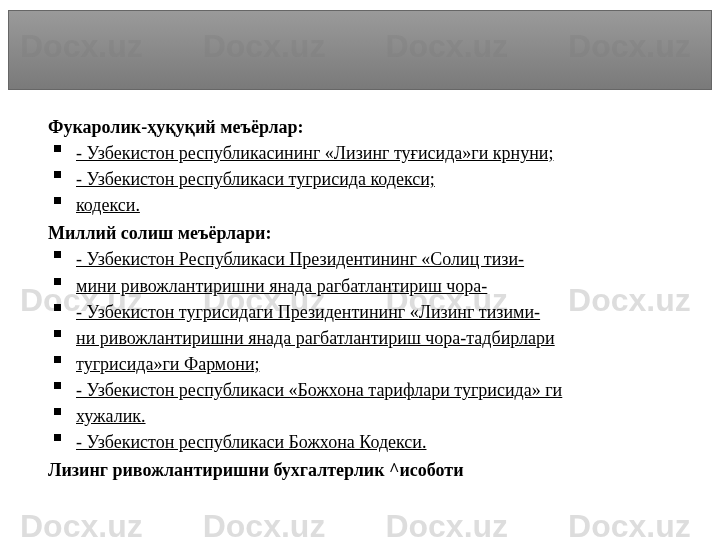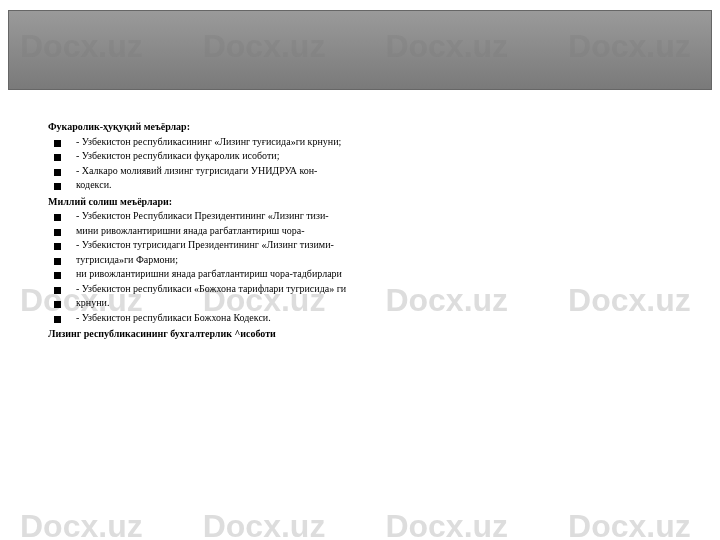--- a/index.html
+++ b/index.html
@@ -34,39 +34,40 @@
       top: 10px;
       left: 8px;
       right: 8px;
       height: 80px;
       background: linear-gradient(to bottom, #9a9a9a 0%, #8a8a8a 50%, #7a7a7a 100%);
       border: 1px solid #666;
       z-index: 0;
     }
     .content {
       position: absolute;
-      top: 118px;
+      top: 112px;
       left: 48px;
       right: 20px;
       z-index: 2;
-      font-size: 10px;
+      font-size: 18px;
       line-height: 1.45;
       color: #000;
     }
     .heading {
       font-weight: bold;
       margin-top: 2px;
     }
     ul {
       list-style: none;
       padding-left: 0;
     }
     li {
       position: relative;
       padding-left: 28px;
+      text-decoration: underline;
     }
     li::before {
       content: "";
       position: absolute;
       left: 6px;
       top: 5px;
       width: 7px;
       height: 7px;
       background: #000;
     }
@@ -93,35 +94,34 @@
   <span>Docx.uz</span>
   <span>Docx.uz</span>
   <span>Docx.uz</span>
 </div>
 
 <div class="content">
 
   <div class="heading">Фукаролик-ҳуқуқий меъёрлар:</div>
   <ul>
     <li>- Узбекистон республикасининг «Лизинг туғисида»ги крнуни;</li>
-    <li>- Узбекистон республикаси фуқаролик исоботи;</li>
-    <li>- Халкаро молиявий лизинг тугрисидаги УНИДРУА кон-</li>
+    <li>- Узбекистон республикаси тугрисида кодекси;</li>
     <li>кодекси.</li>
   </ul>
 
   <div class="heading">Миллий солиш меъёрлари:</div>
   <ul>
-    <li>- Узбекистон Республикаси Президентининг «Лизинг тизи-</li>
+    <li>- Узбекистон Республикаси Президентининг «Солиц тизи-</li>
     <li>мини ривожлантиришни янада рагбатлантириш чора-</li>
   </ul>
 
   <ul>
     <li>- Узбекистон тугрисидаги Президентининг «Лизинг тизими-</li>
+    <li>ни ривожлантиришни янада рагбатлантириш чора-тадбирлари</li>
     <li>тугрисида»ги Фармони;</li>
-    <li>ни ривожлантиришни янада рагбатлантириш чора-тадбирлари</li>
     <li>- Узбекистон республикаси «Божхона тарифлари тугрисида» ги</li>
-    <li>крнуни.</li>
+    <li>хужалик.</li>
     <li>- Узбекистон республикаси Божхона Кодекси.</li>
   </ul>
 
-  <div class="heading">Лизинг республикасининг бухгалтерлик ^исоботи</div>
+  <div class="heading">Лизинг ривожлантиришни бухгалтерлик ^исоботи</div>
 
 </div>
 
 </body></html>

